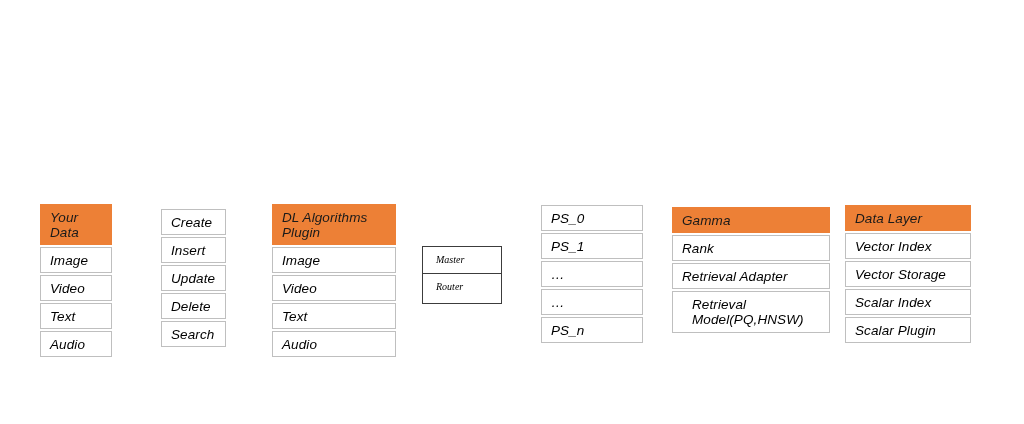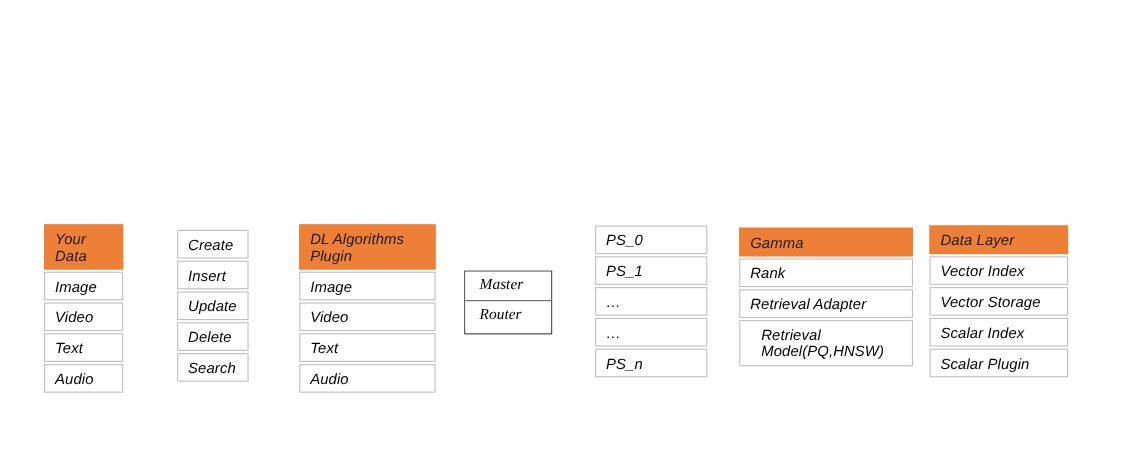--- a/index.html
+++ b/index.html
@@ -61,21 +61,21 @@
   .mr-box {
     position: absolute;
     box-sizing: border-box;
     border: 1.6px solid #3c3c3c;
     background: #ffffff;
   }
   .mr-cell {
     box-sizing: border-box;
     font-family: "Liberation Serif", serif;
     font-style: italic;
-    font-size: 14px;
+    font-size: 10px;
     line-height: 16px;
     color: #000000;
     padding: 5px 8px 5px 13px;
     background: #ffffff;
   }
   .mr-cell.first {
     border-bottom: 1.6px solid #3c3c3c;
   }
 
   

